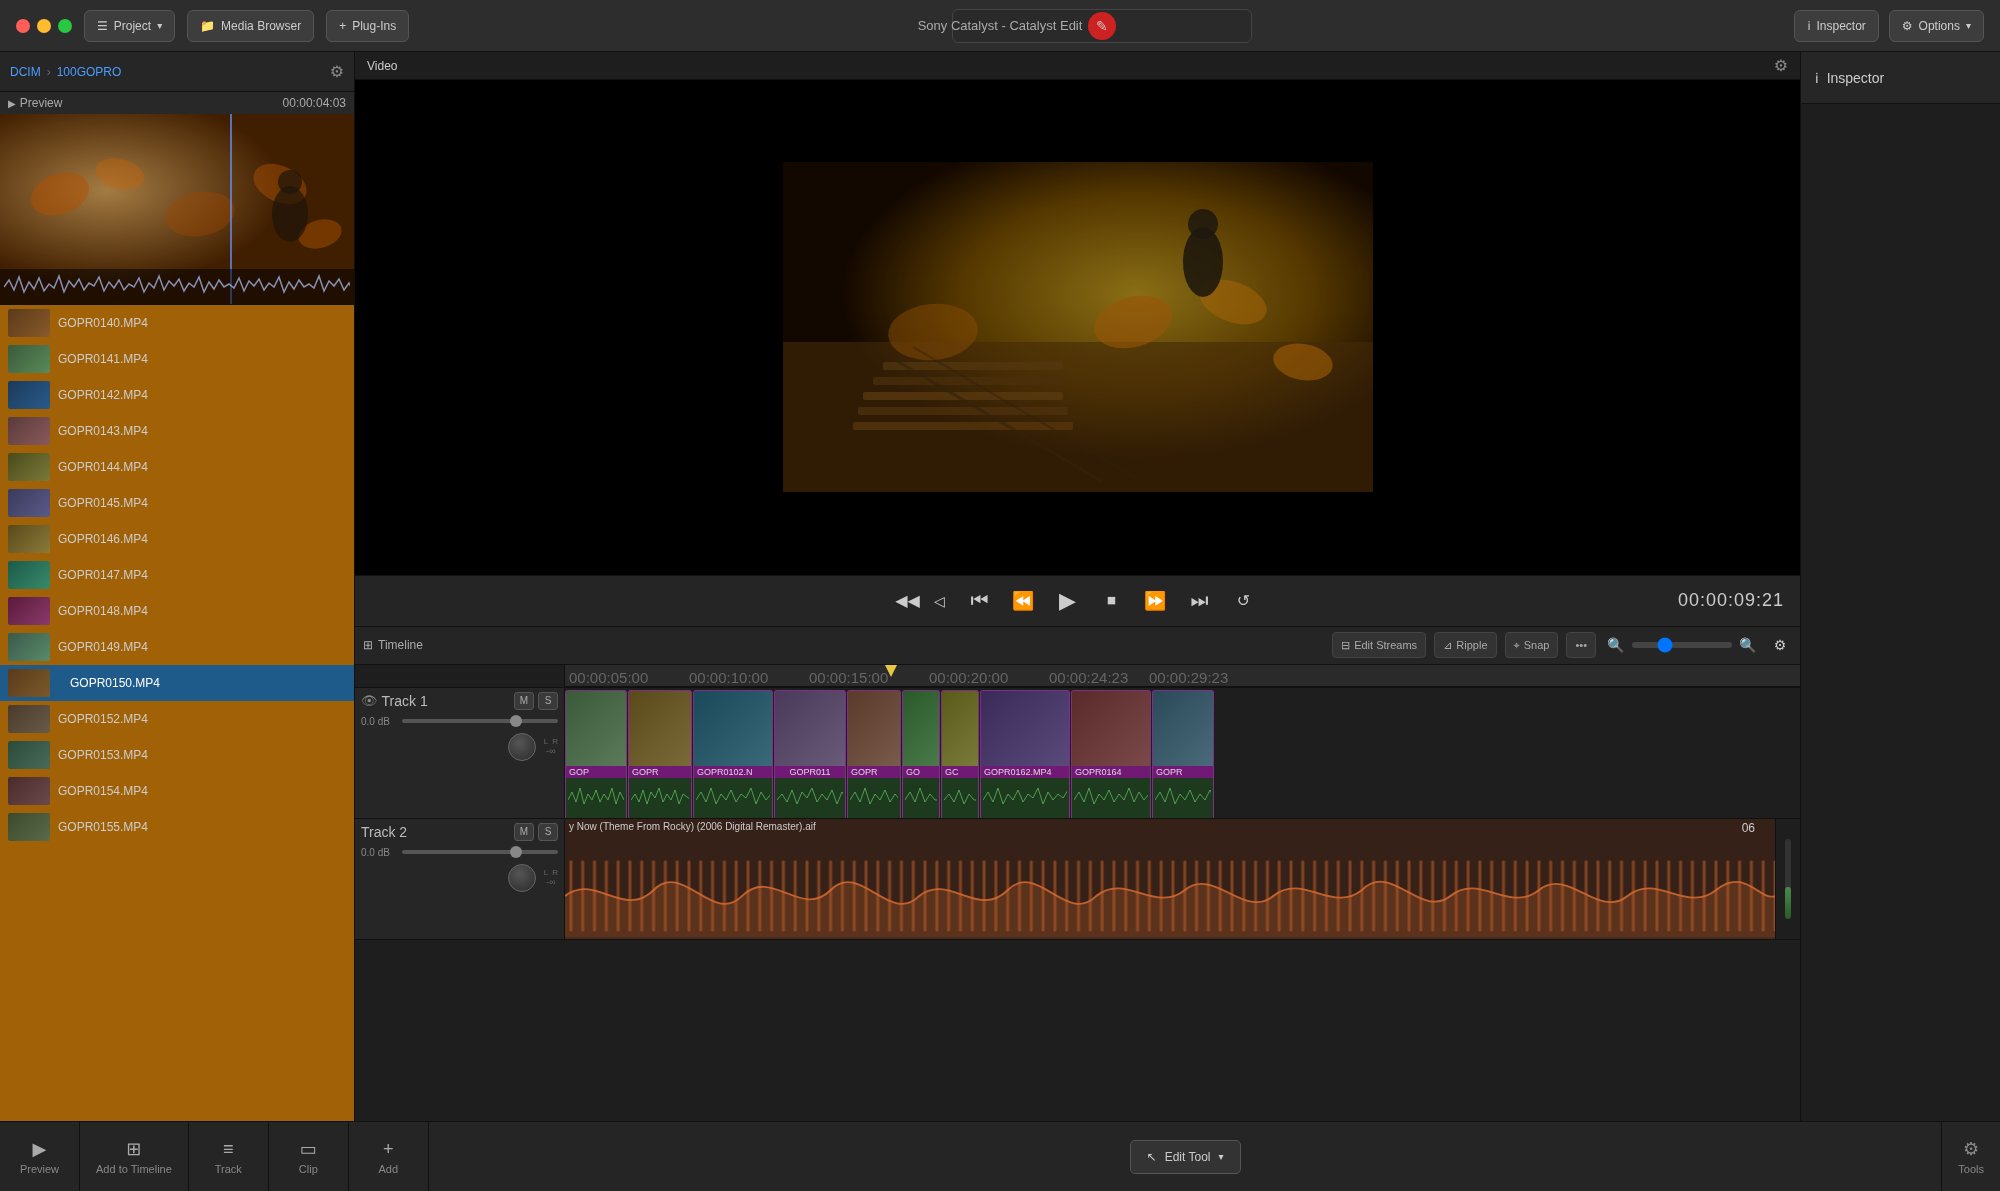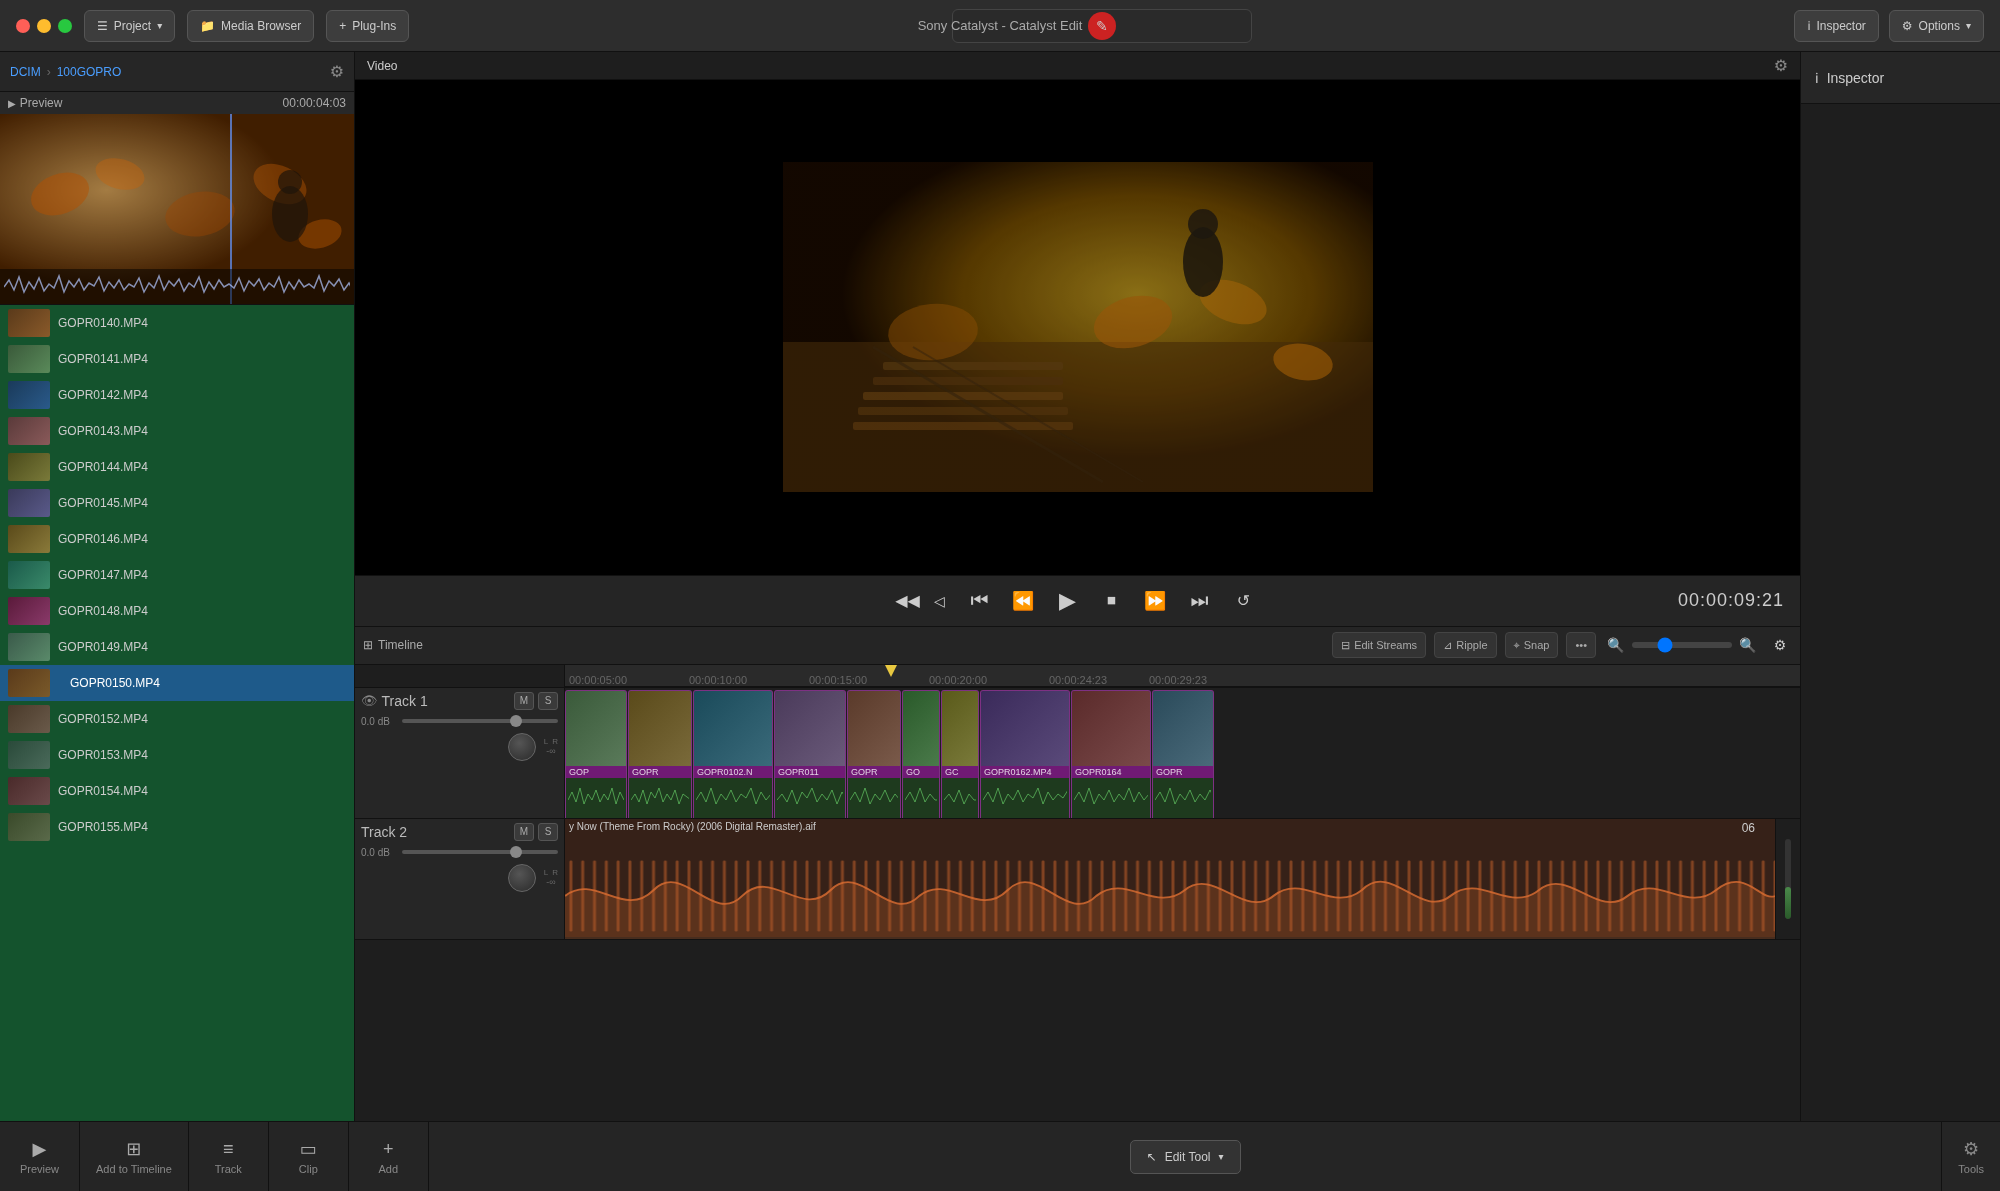--- a/index.html
+++ b/index.html
@@ -94,21 +94,21 @@
     
     .main-area {
       display: flex;
       flex: 1;
       overflow: hidden;
     }
 
     
     .left-panel {
       width: 355px;
-      background: #14532d;
+      background: #a16207;
       border-right: 1px solid #111;
       display: flex;
       flex-direction: column;
       flex-shrink: 0;
     }
     .breadcrumb-bar {
       display: flex;
       align-items: center;
       padding: 8px 10px;
       background: #262626;
@@ -338,21 +338,21 @@
       position: relative;
     }
     .ruler-marks {
       display: flex;
       width: 100%;
       height: 100%;
       align-items: flex-end;
       padding-left: 2px;
     }
     .ruler-mark {
-      font-size: 11px;
+      font-size: 15px;
       color: #666;
       flex-shrink: 0;
     }
 
     .timeline-tracks {
       flex: 1;
       overflow-y: auto;
       overflow-x: hidden;
     }
     .timeline-tracks::-webkit-scrollbar { height: 6px; width: 6px; }
@@ -921,21 +921,21 @@
               </div>
               <div class="clip video-clip" style="width:80px;">
                 <div class="video-clip-top ct3"></div>
                 <div class="video-clip-label">GOPR0102.N</div>
                 <div class="video-clip-wave">
                   <svg width="78" height="40">
                     <polyline points="0,20 5,12 10,22 15,8 20,24 25,14 30,20 35,10 40,22 45,14 50,18 55,8 60,24 65,12 70,20 75,14 78,20" stroke="rgba(100,200,100,0.7)" stroke-width="1" fill="none"></polyline>
                   </svg>
                 </div>
               </div>
-              <div class="clip video-clip" style="width:72px;">
+              <div class="clip video-clip" style="width:72px;text-align:center;">
                 <div class="video-clip-top ct4"></div>
                 <div class="video-clip-label">GOPR011</div>
                 <div class="video-clip-wave">
                   <svg width="70" height="40">
                     <polyline points="0,20 5,14 10,22 15,10 20,24 25,12 30,18 35,8 40,22 45,14 50,20 55,10 60,24 65,12 70,20" stroke="rgba(100,200,100,0.7)" stroke-width="1" fill="none"></polyline>
                   </svg>
                 </div>
               </div>
               <div class="clip video-clip" style="width:54px;">
                 <div class="video-clip-top ct5"></div>

